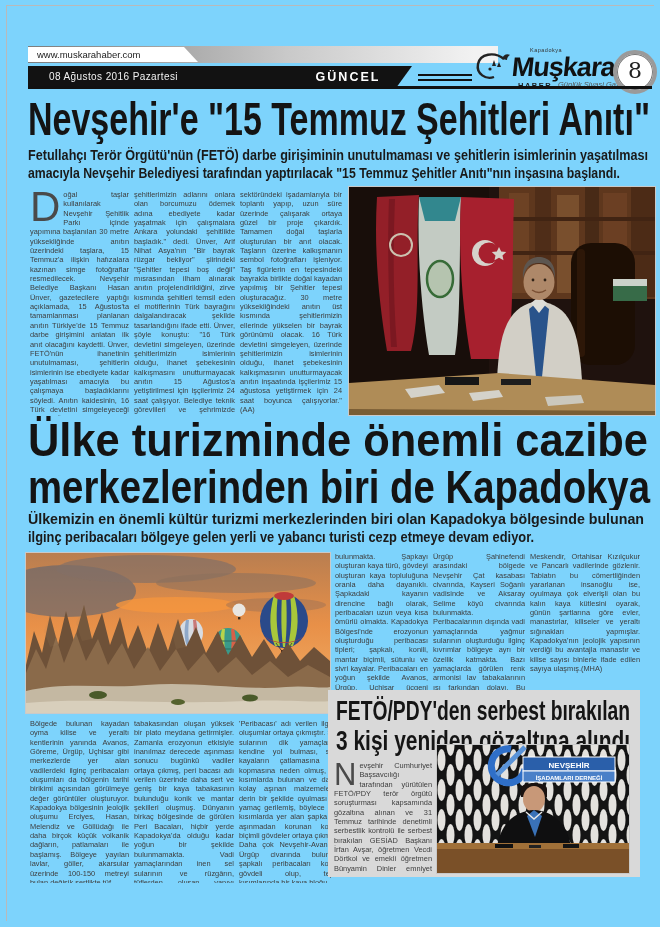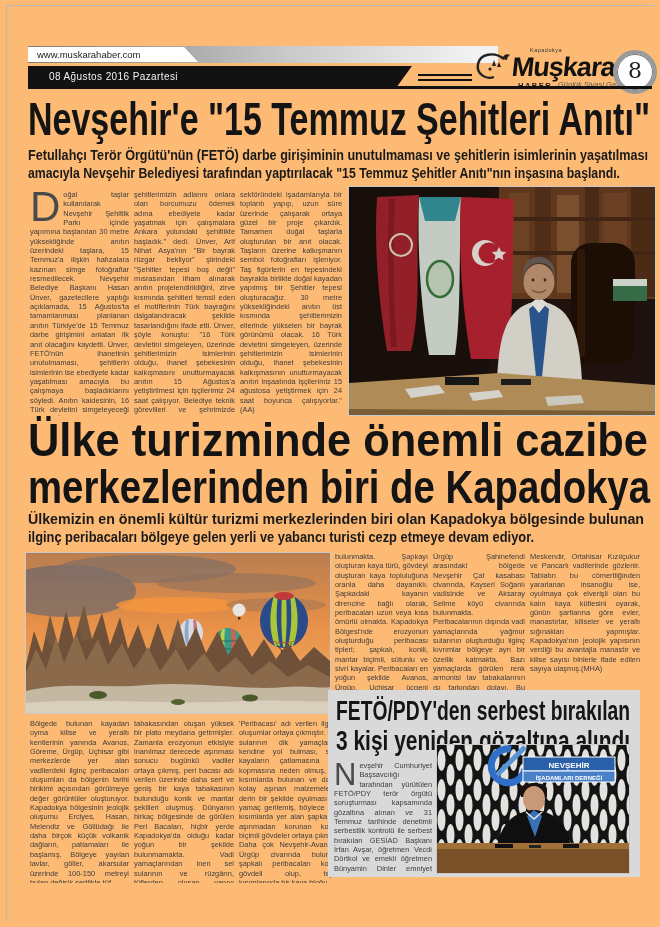--- a/index.html
+++ b/index.html
@@ -1,16 +1,16 @@
 <!DOCTYPE html>
 <html><head>
 <meta charset="utf-8">
 <style>
   html,body{margin:0;padding:0;background:#e8e8e8;}
-  .page{position:relative;width:660px;height:927px;background:#fdba74;overflow:hidden;
+  .page{position:relative;width:660px;height:927px;background:#7dd3fc;overflow:hidden;
         font-family:"Liberation Sans",sans-serif;color:#3d3d3d;}
   .abs{position:absolute;}
   .hairline{background:#b9b9b9;}
   
   .gradbar{left:28px;top:46px;width:470px;height:17px;
            background:linear-gradient(90deg,#7c7c7c,#c9c9c9 55%,#f2f2f2 95%);}
   .urlbox{left:28px;top:47px;width:170px;height:15px;background:#fff;
           clip-path:polygon(0 0,calc(100% - 14px) 0,100% 100%,0 100%);
           font-size:9.5px;color:#222;line-height:15px;padding-left:9px;box-sizing:border-box;}
   .datebar{left:28px;top:66px;width:384px;height:22px;background:#121212;
@@ -43,20 +43,21 @@
 <div class="page">
 
   <div class="abs hairline" style="left:6px;top:5px;width:648px;height:1px;"></div>
   <div class="abs hairline" style="left:6px;top:5px;width:1px;height:916px;"></div>
 
   <div class="abs gradbar"></div>
   <div class="abs urlbox">www.muskarahaber.com</div>
 
   <div class="abs datebar">
     <span class="datetext">08 Ağustos 2016 Pazartesi</span>
+    <span class="guncel">GÜNCEL</span>
   </div>
   <div class="abs dblline" style="top:74px;"></div>
   <div class="abs dblline" style="top:79px;"></div>
 
   <svg class="abs" style="left:474px;top:50px;" width="40" height="36" viewBox="0 0 40 36">
     <path d="M30,9 C20,1 6,4 4,14 C2,24 12,30 20,27" fill="none" stroke="#222" stroke-width="2.4"></path>
     <path d="M28,9 c1,-4 5,-6 8,-4 c-2,1 -3,3 -3,5" fill="#222"></path>
     <path d="M18,16 l2,-6 l2,6 z M23,17 l2,-5 l2,5 z" fill="#222"></path>
     <circle cx="16" cy="19" r="1.6" fill="#222"></circle>
   </svg>

